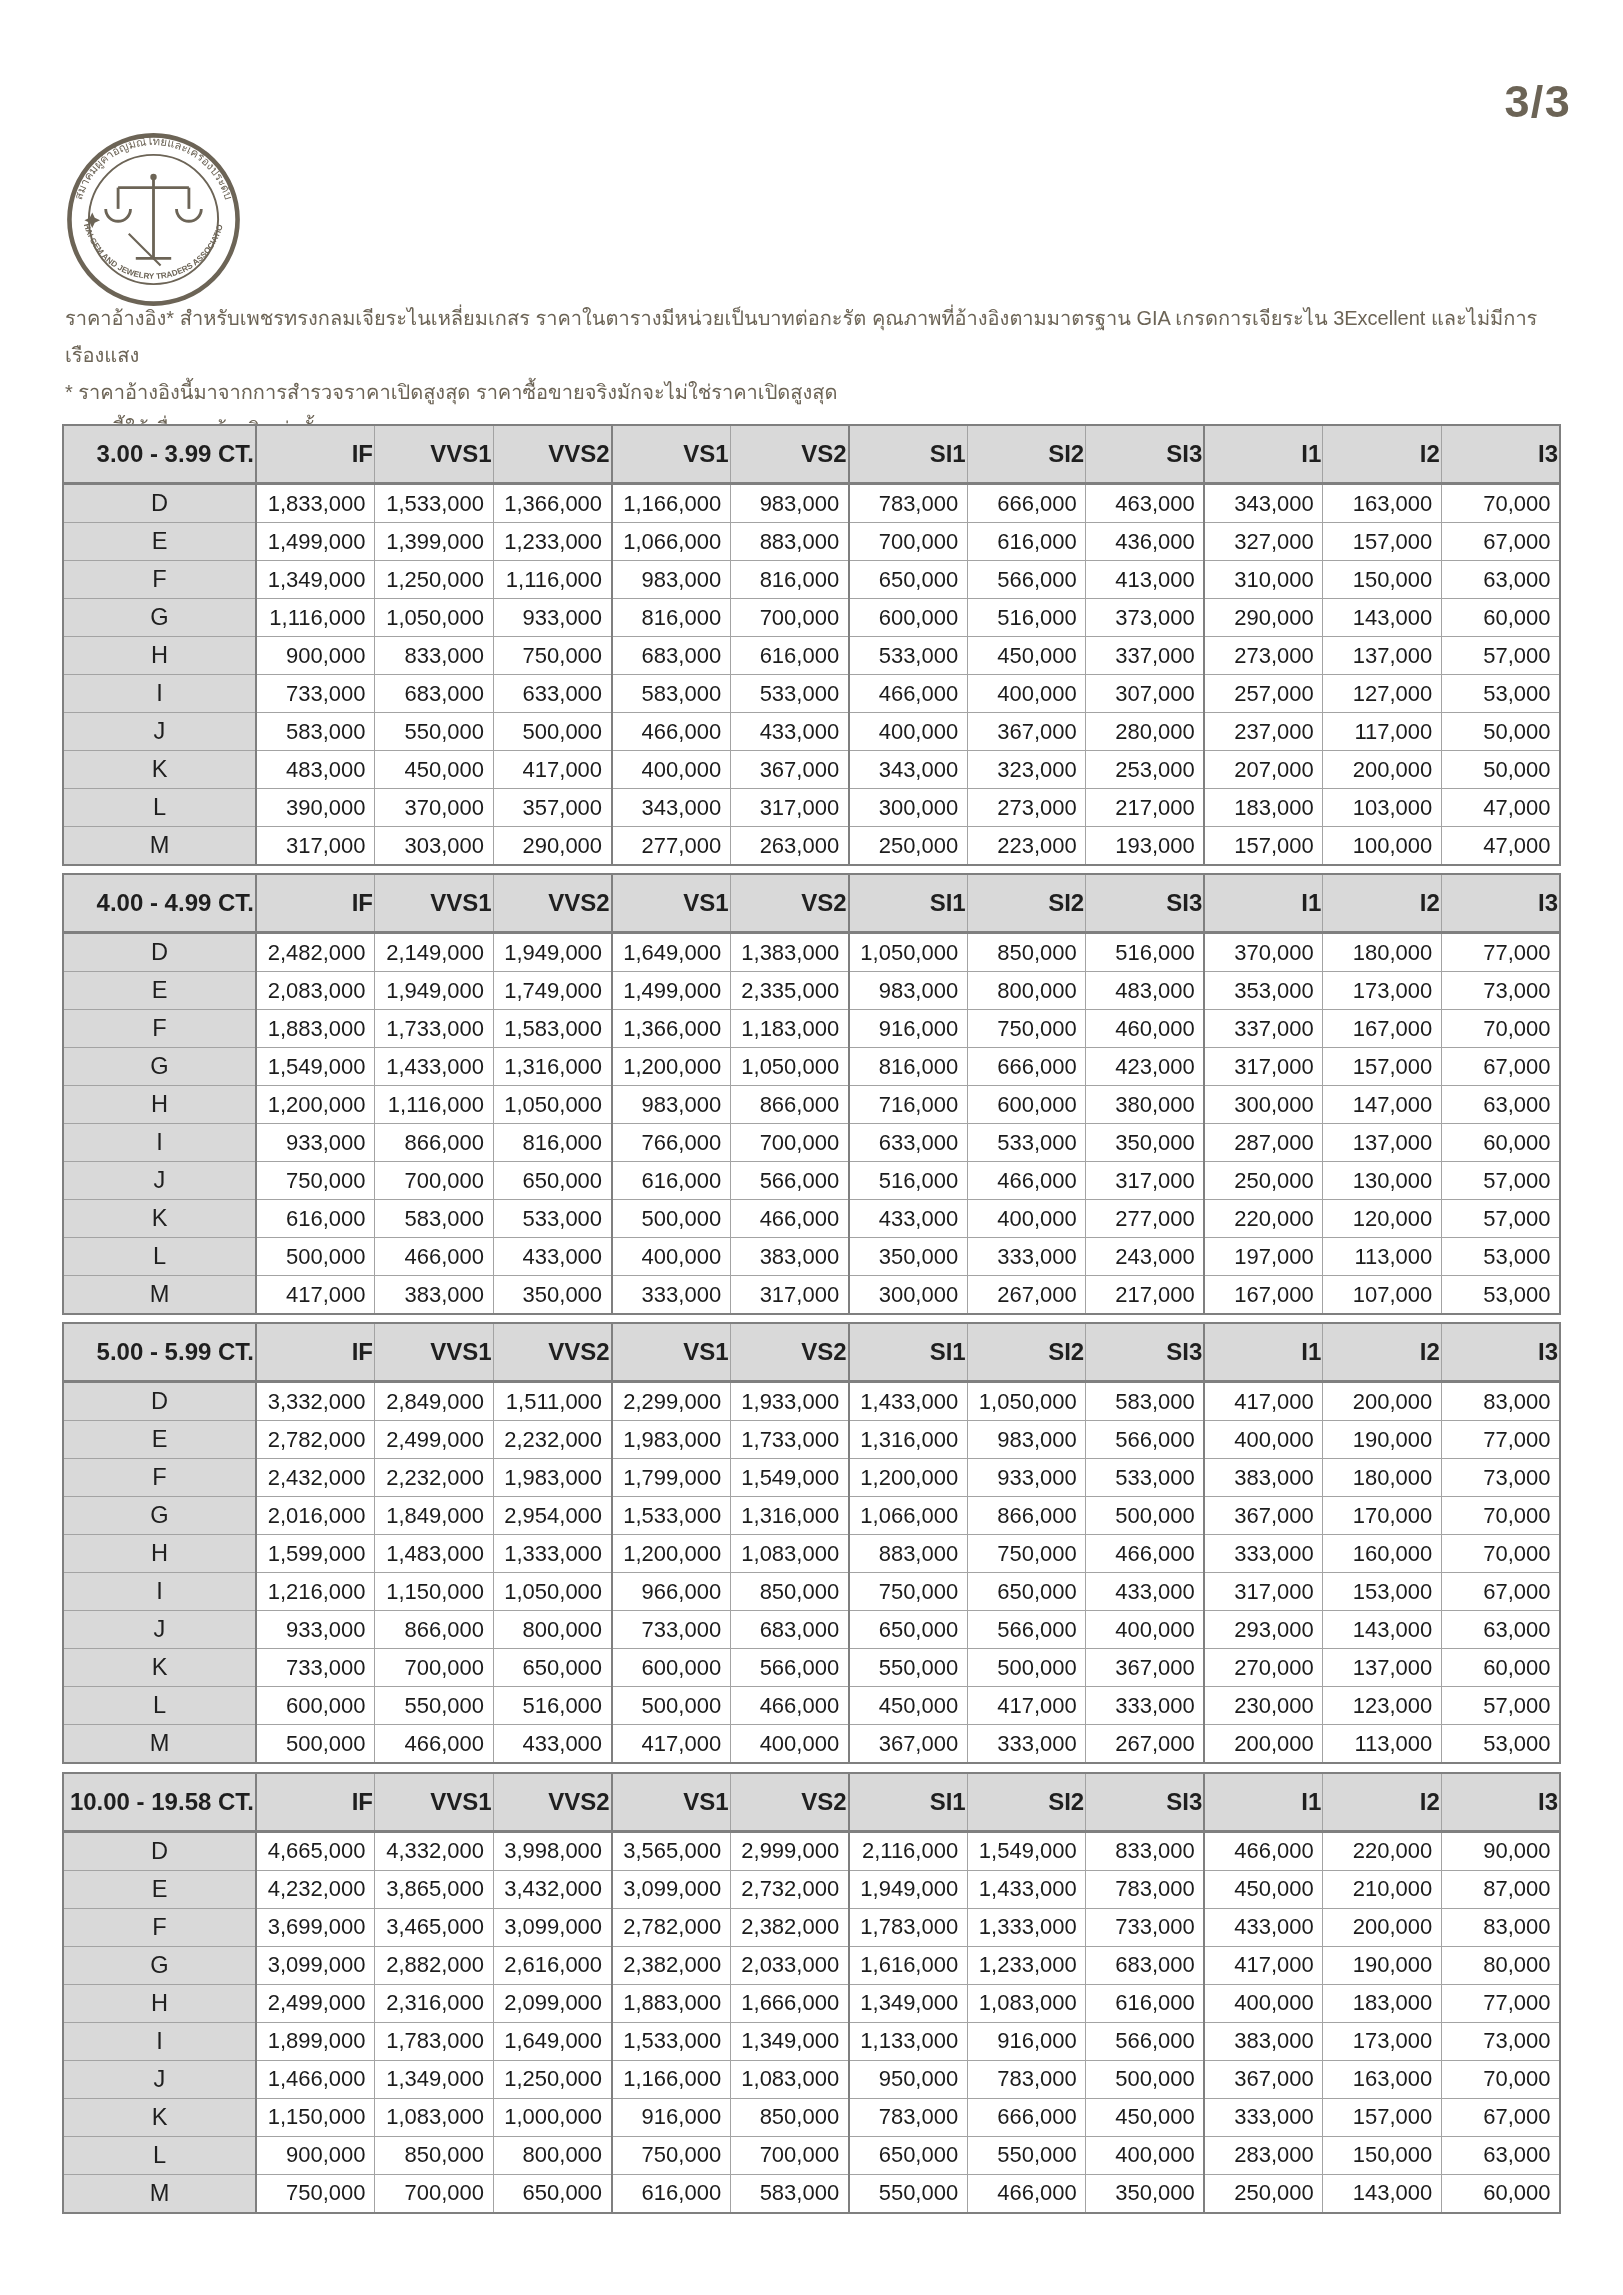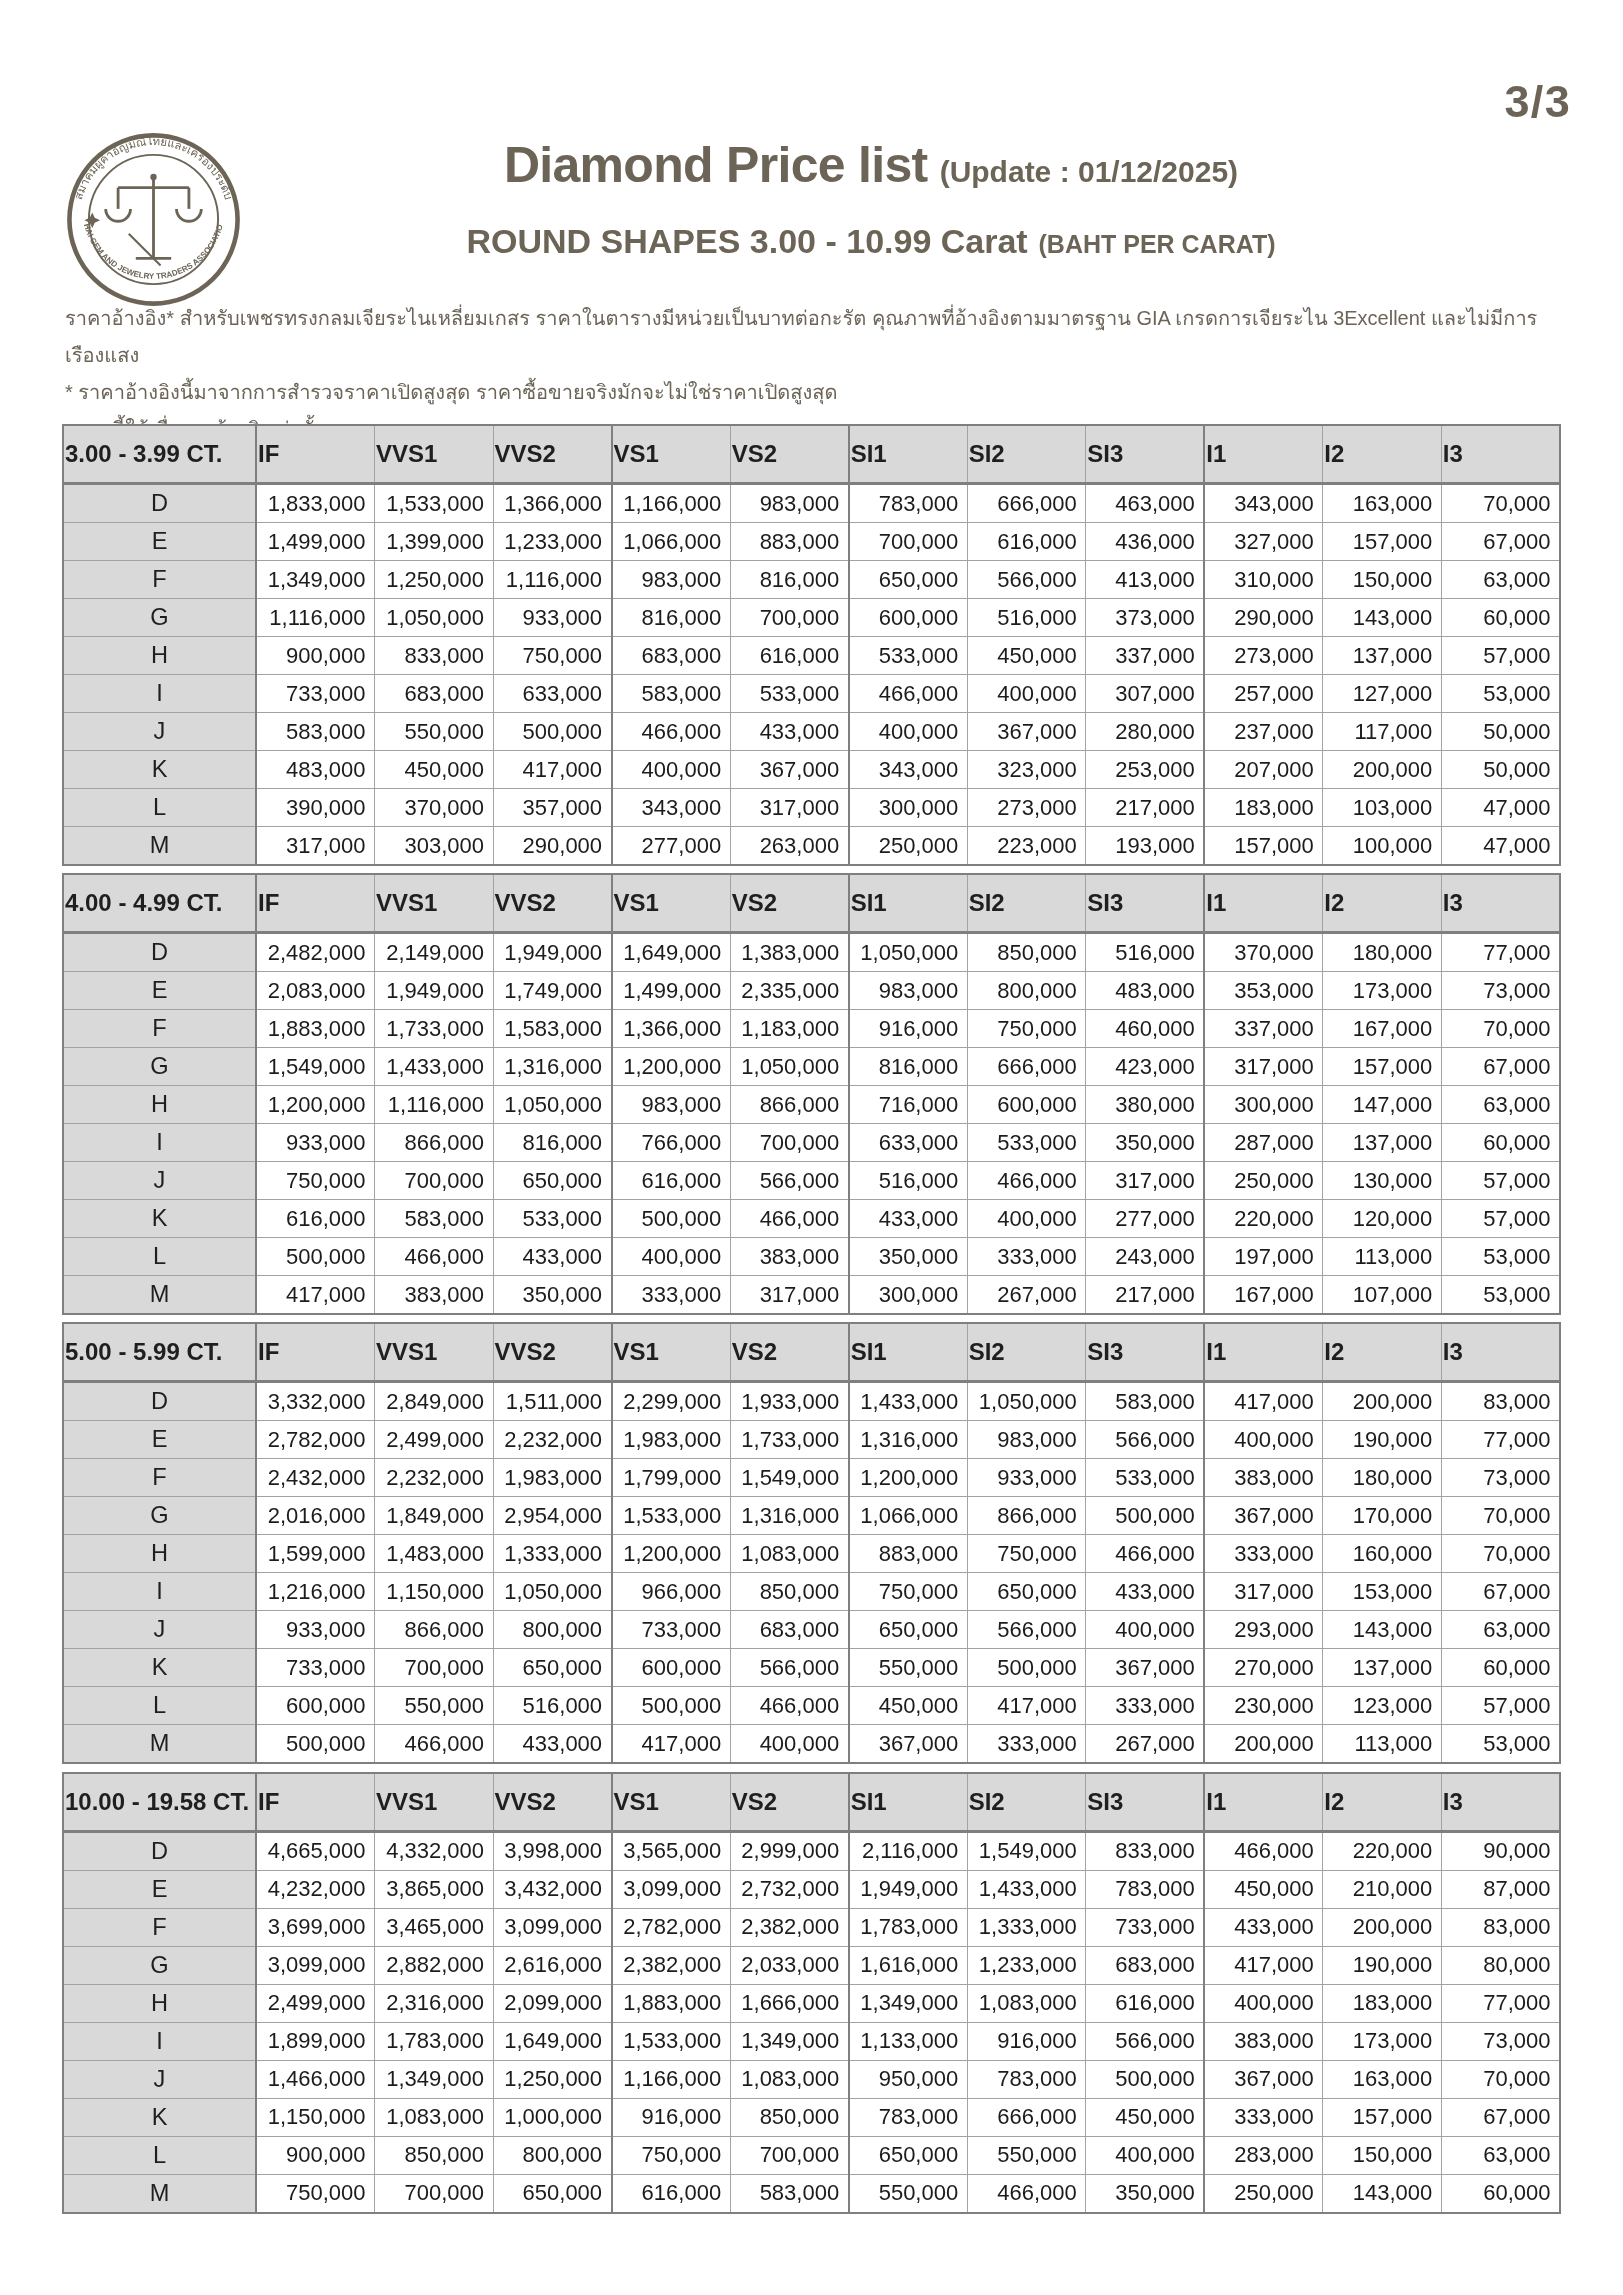--- a/index.html
+++ b/index.html
@@ -37,21 +37,21 @@
   table.price{
     border-collapse:collapse;table-layout:fixed;width:1499px;
     margin:0 0 7.2px 0;border:2.6px solid var(--border);
   }
   table.price col.c-label{width:193px;}
   table.price th,table.price td{
     overflow:hidden;white-space:nowrap;border:0.7px solid var(--thin);
   }
   table.price thead th{
     height:54px;background:var(--header-bg);font-size:24px;font-weight:bold;
-    color:#1f1f1f;text-align:left;border-bottom:3.3px solid var(--border);
+    color:#1f1f1f;text-align:right;border-bottom:3.3px solid var(--border);
   }
   table.price tbody th{
     background:var(--header-bg);font-size:23.6px;font-weight:normal;
     color:#1f1f1f;text-align:center;
   }
   table.price tbody td{
     height:35px;font-size:22px;text-align:right;padding-right:8.5px;
     color:var(--num);background:#ffffff;font-stretch:condensed;
   }
   table.price tbody tr > *{border-top:1.3px solid var(--rowline);}
@@ -91,30 +91,20 @@
         <line x1="40" y1="72" x2="60" y2="72"></line>
         <line x1="36" y1="58" x2="54" y2="76" stroke-width="1.2"></line>
       </g>
       <g fill="#6c6456">
         <circle cx="50" cy="26" r="1.8"></circle>
         <path d="M 14,49 l 1.4,-3 1.4,3 3,1.4 -3,1.4 -1.4,3 -1.4,-3 -3,-1.4 z"></path>
       </g>
     </svg>
   </div>
 
-  <div class="titles">
-    <div class="title-line">
-      <span class="title">Diamond Price list</span>
-      <span class="update">(Update : 01/12/2025)</span>
-    </div>
-    <div class="subtitle-line">
-      <span class="subtitle">ROUND SHAPES 3.00 - 10.99 Carat</span>
-      <span class="unit">(BAHT PER CARAT)</span>
-    </div>
-  </div>
 
   <div class="notes">
     <div class="note">ราคาอ้างอิง* สำหรับเพชรทรงกลมเจียระไนเหลี่ยมเกสร ราคาในตารางมีหน่วยเป็นบาทต่อกะรัต คุณภาพที่อ้างอิงตามมาตรฐาน GIA เกรดการเจียระไน 3Excellent และไม่มีการเรืองแสง</div>
     <div class="note">* ราคาอ้างอิงนี้มาจากการสำรวจราคาเปิดสูงสุด ราคาซื้อขายจริงมักจะไม่ใช่ราคาเปิดสูงสุด</div>
     <div class="note">ราคานี้ใช้เพื่อการอ้างอิงเท่านั้น</div>
   </div>
 
   <div id="tables">
       <table class="price">
         <colgroup>

